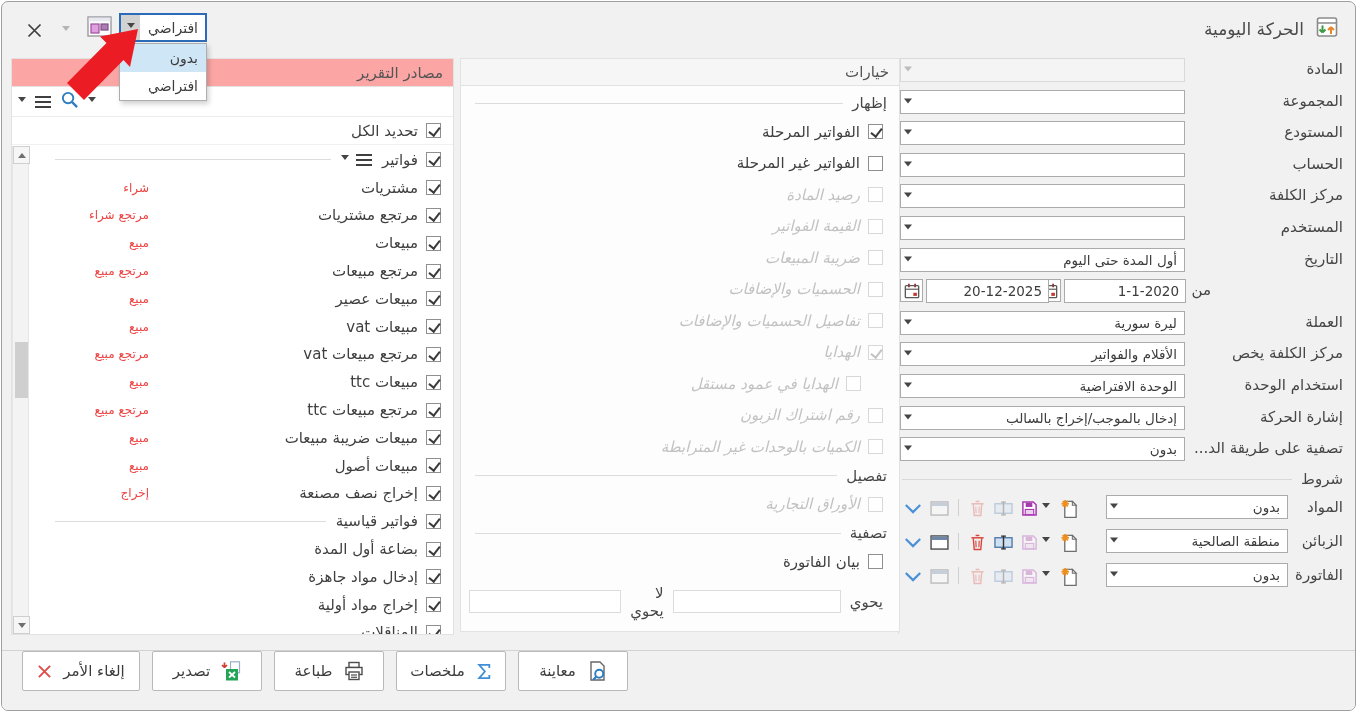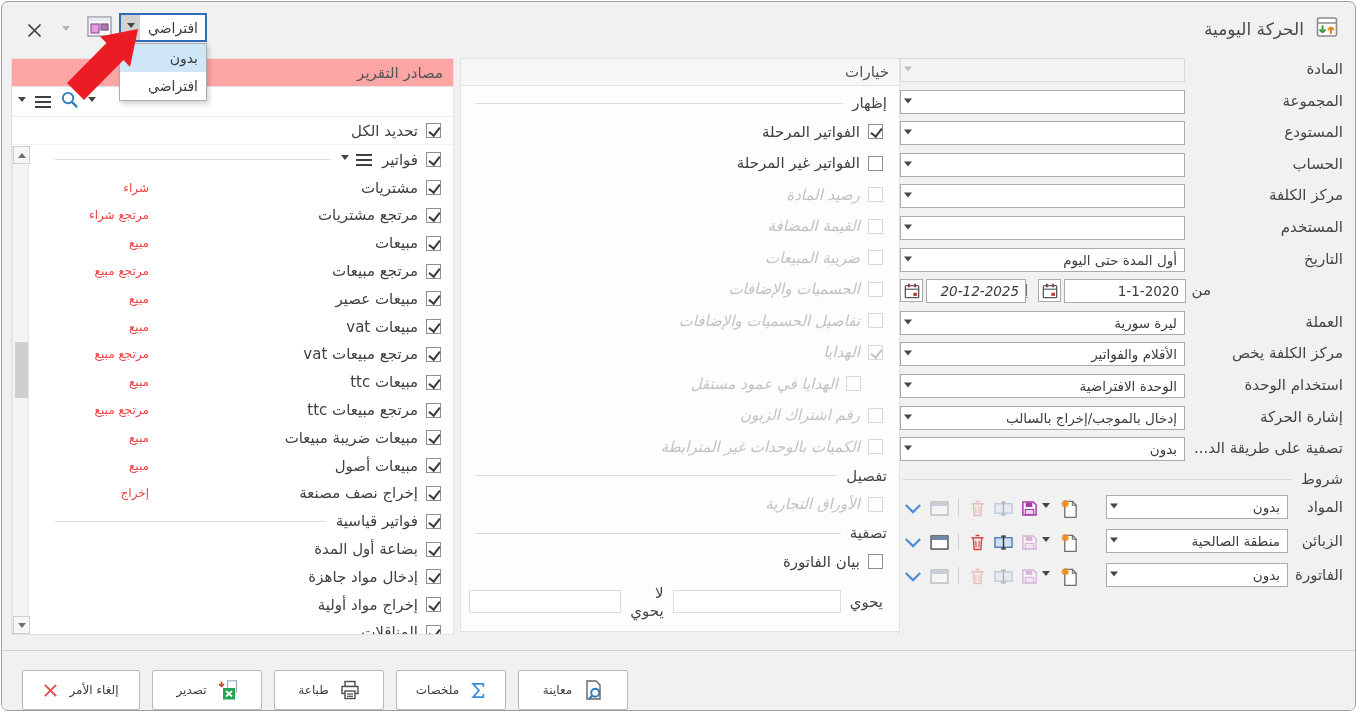--- a/index.html
+++ b/index.html
@@ -99,21 +99,21 @@
   .vscroll{position:absolute;left:0;top:0;bottom:0;width:17px;background:#f3f3f3;border-left:1px solid #e6e6e6;border-right:1px solid #e6e6e6;}
   .sc-btn{position:absolute;left:0;width:17px;height:18px;background:#f6f6f6;border:1px solid #cfcfcf;display:flex;align-items:center;justify-content:center;}
   .sc-up{top:0;}
   .sc-down{bottom:0;}
   .sc-tri-up{width:0;height:0;border:4px solid transparent;border-bottom:5px solid #6f6f6f;margin-top:-4px;}
   .sc-tri-down{width:0;height:0;border:4px solid transparent;border-top:5px solid #6f6f6f;margin-bottom:-4px;}
   .sc-thumb{position:absolute;left:2px;width:13px;top:196px;height:56px;background:#cfcfcf;}
   
   .footer-line{position:absolute;left:0;right:0;top:648px;border-top:1px solid #d2d2d2;}
   .footer{position:absolute;left:0;right:0;top:649px;bottom:0;background:#f1f1f1;direction:ltr;}
-  .fbtn{position:absolute;top:19px;height:40px;background:#fff;border:1px solid #b9b9b9;border-radius:2px;display:flex;align-items:center;justify-content:center;gap:11px;font-size:12px;color:#3c3c3c;cursor:pointer;}
+  .fbtn{position:absolute;top:0;height:40px;background:#fff;border:1px solid #b9b9b9;border-radius:2px;display:flex;align-items:center;justify-content:center;gap:11px;font-size:15px;color:#3c3c3c;cursor:pointer;}
   .b-cancel{left:20px;width:118px;}
   .b-export{left:150px;width:110px;}
   .b-print{left:272px;width:110px;}
   .b-sum{left:394px;width:110px;}
   .b-preview{left:516px;width:110px;}
   .burger{display:flex;flex-direction:column;gap:3px;}
   .burger i{display:block;width:16px;height:2px;background:#3f3f3f;}
 </style>
 </head>
 <body>
@@ -224,21 +224,21 @@
       <div class="cal-btn" style="left:138px;">
         <svg width="16" height="16" viewBox="0 0 18 18">
               <rect x="1.5" y="3" width="15" height="13.5" rx="1" fill="#fff" stroke="#5a5a5a" stroke-width="1.5"></rect>
               <line x1="1.5" y1="7" x2="16.5" y2="7" stroke="#5a5a5a" stroke-width="1.3"></line>
               <rect x="4.5" y="0.8" width="2" height="4" fill="#8a3b3b"></rect>
               <rect x="11.5" y="0.8" width="2" height="4" fill="#8a3b3b"></rect>
               <rect x="10.5" y="11" width="4" height="3.5" fill="#c0392b"></rect>
             </svg>
       </div>
       <span class="dlabel" style="left:107px;">إلى</span>
-      <div class="date-box" style="left:26px;width:100px;font-style:italic;">20-12-2025</div>
+      <div class="date-box" style="left:26px;width:123px;">20-12-2025</div>
       <div class="cal-btn" style="left:0;">
         <svg width="16" height="16" viewBox="0 0 18 18">
               <rect x="1.5" y="3" width="15" height="13.5" rx="1" fill="#fff" stroke="#5a5a5a" stroke-width="1.5"></rect>
               <line x1="1.5" y1="7" x2="16.5" y2="7" stroke="#5a5a5a" stroke-width="1.3"></line>
               <rect x="4.5" y="0.8" width="2" height="4" fill="#8a3b3b"></rect>
               <rect x="11.5" y="0.8" width="2" height="4" fill="#8a3b3b"></rect>
               <rect x="10.5" y="11" width="4" height="3.5" fill="#c0392b"></rect>
             </svg>
       </div>
     </div>
@@ -476,21 +476,21 @@
           <span class="opt-label">الفواتير غير المرحلة</span>
         </div>
           <div class="opt-row f-disabled">
 
           <span class="cb"></span>
           <span class="opt-label">رصيد المادة</span>
         </div>
           <div class="opt-row f-disabled">
 
           <span class="cb"></span>
-          <span class="opt-label">القيمة المضافة</span>
+          <span class="opt-label">القيمة الفواتير</span>
         </div>
           <div class="opt-row f-disabled">
 
           <span class="cb"></span>
           <span class="opt-label">ضريبة المبيعات</span>
         </div>
           <div class="opt-row f-disabled">
 
           <span class="cb"></span>
           <span class="opt-label">الحسميات والإضافات</span>

